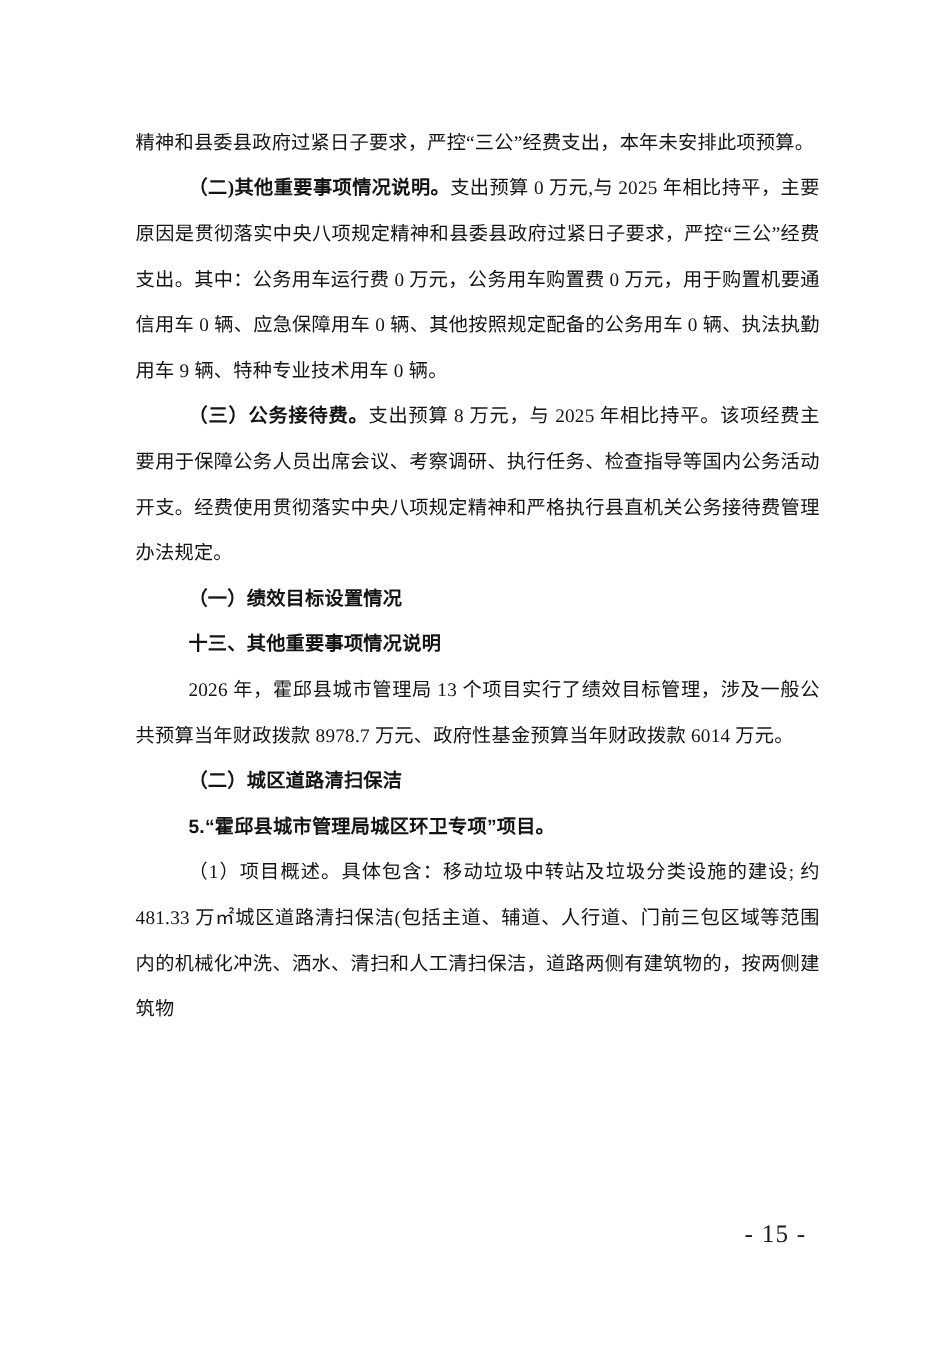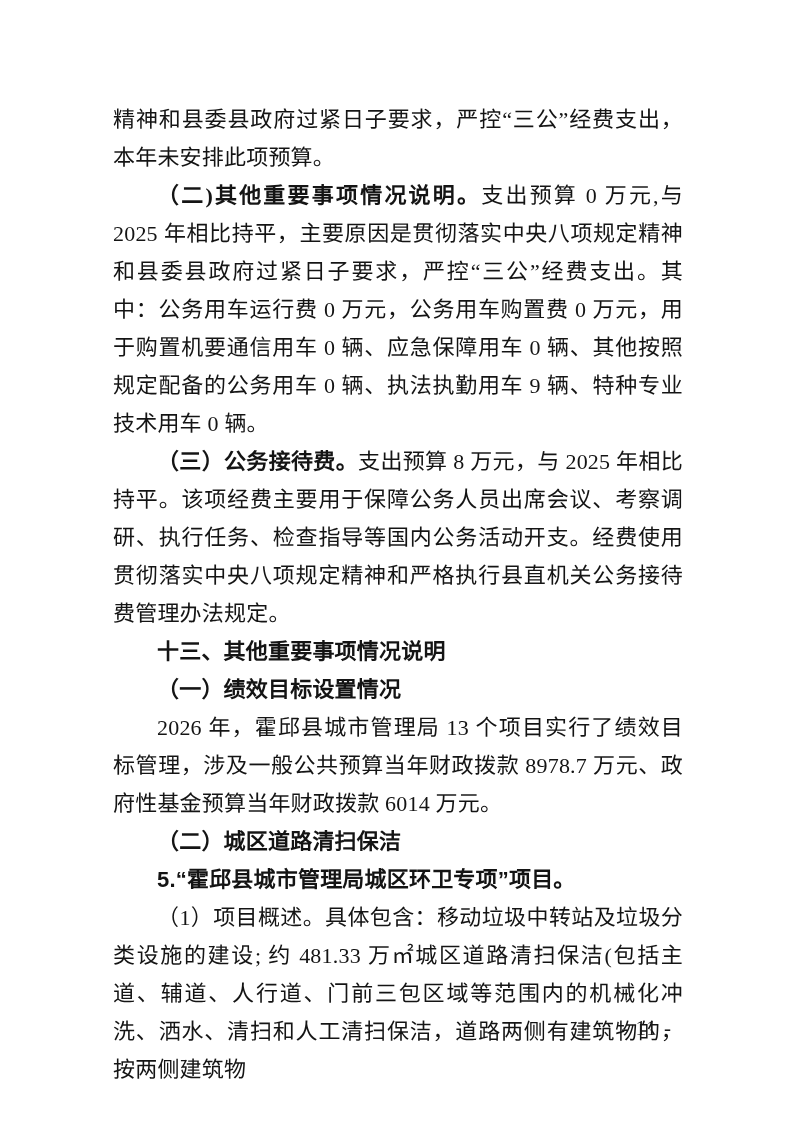--- a/index.html
+++ b/index.html
@@ -15,21 +15,21 @@
     background: #ffffff;
     color: #141414;
     font-family: "Liberation Serif", serif;
     overflow: hidden;
   }
   .body-text {
     position: absolute;
     left: 113px;
     top: 101px;
     width: 570px;
-    font-size: 22px;
+    font-size: 16px;
     line-height: 38px;
     text-align: justify;
     text-justify: inter-character;
     letter-spacing: 0.2px;
   }
   .para {
     margin: 0;
   }
   .indent {
     text-indent: 44px;
@@ -57,28 +57,28 @@
 
 <div class="page">
   <div class="body-text">
 
     <p class="para"><span>精神和县委县政府过紧日子要求，严控“三公”经费支出，本年未安排此项预算。</span></p>
 
     <p class="para indent"><span class="lead-bold">（二)其他重要事项情况说明。</span><span>支出预算 0 万元,与 2025 年相比持平，主要原因是贯彻落实中央八项规定精神和县委县政府过紧日子要求，严控“三公”经费支出。其中：公务用车运行费 0 万元，公务用车购置费 0 万元，用于购置机要通信用车 0 辆、应急保障用车 0 辆、其他按照规定配备的公务用车 0 辆、执法执勤用车 9 辆、特种专业技术用车 0 辆。</span></p>
 
     <p class="para indent"><span class="lead-bold">（三）公务接待费。</span><span>支出预算 8 万元，与 2025 年相比持平。该项经费主要用于保障公务人员出席会议、考察调研、执行任务、检查指导等国内公务活动开支。经费使用贯彻落实中央八项规定精神和严格执行县直机关公务接待费管理办法规定。</span></p>
 
+    <p class="para indent heading"><span>（一）绩效目标设置情况</span></p>
+
     <p class="para indent heading"><span>十三、其他重要事项情况说明</span></p>
-
-    <p class="para indent heading"><span>（一）绩效目标设置情况</span></p>
 
     <p class="para indent"><span>2026 年，霍邱县城市管理局 13 个项目实行了绩效目标管理，涉及一般公共预算当年财政拨款 8978.7 万元、政府性基金预算当年财政拨款 6014 万元。</span></p>
 
     <p class="para indent heading"><span>（二）城区道路清扫保洁</span></p>
 
     <p class="para indent heading"><span>5.“霍邱县城市管理局城区环卫专项”项目。</span></p>
 
     <p class="para indent"><span>（1）项目概述。具体包含：移动垃圾中转站及垃圾分类设施的建设; 约 481.33 万㎡城区道路清扫保洁(包括主道、辅道、人行道、门前三包区域等范围内的机械化冲洗、洒水、清扫和人工清扫保洁，道路两侧有建筑物的，按两侧建筑物</span></p>
 
   </div>
 
-  <div class="footer"><span>- 11 -</span></div>
+  <div class="footer"><span>- 15 -</span></div>
 </div>
 
 </body></html>

